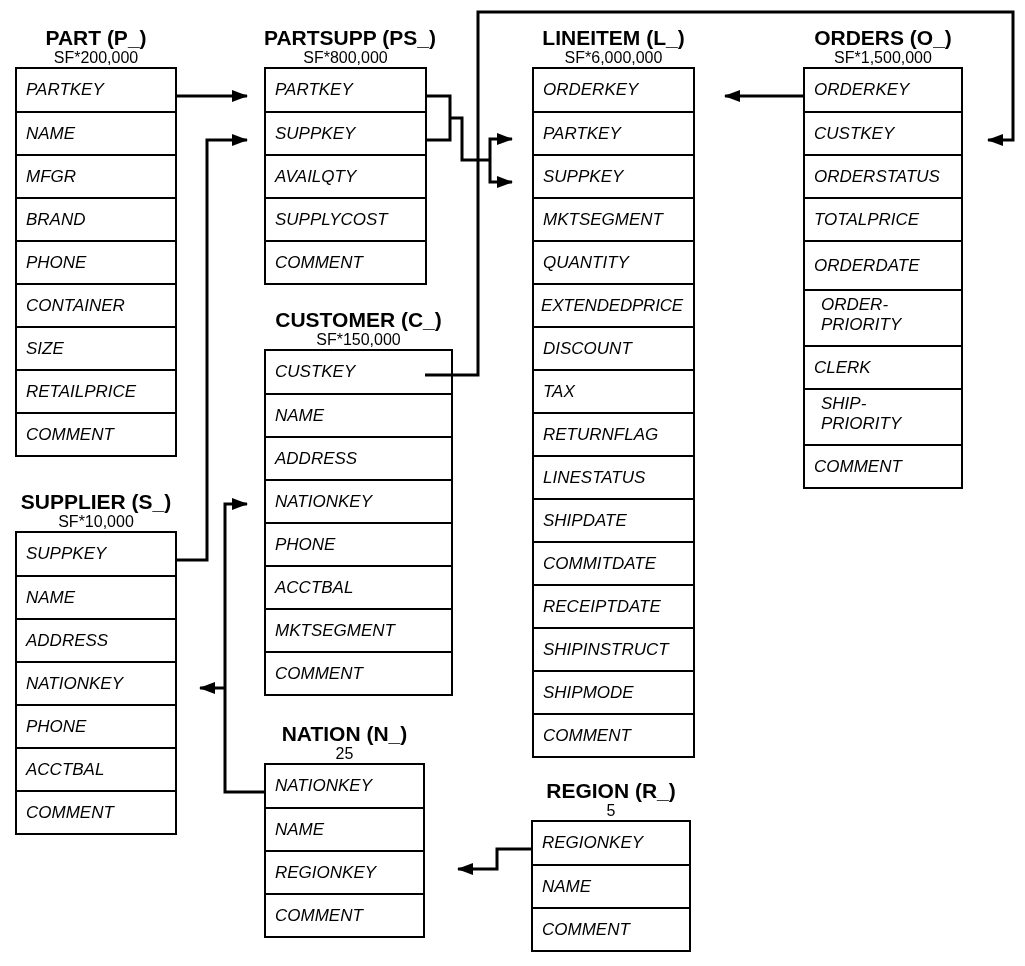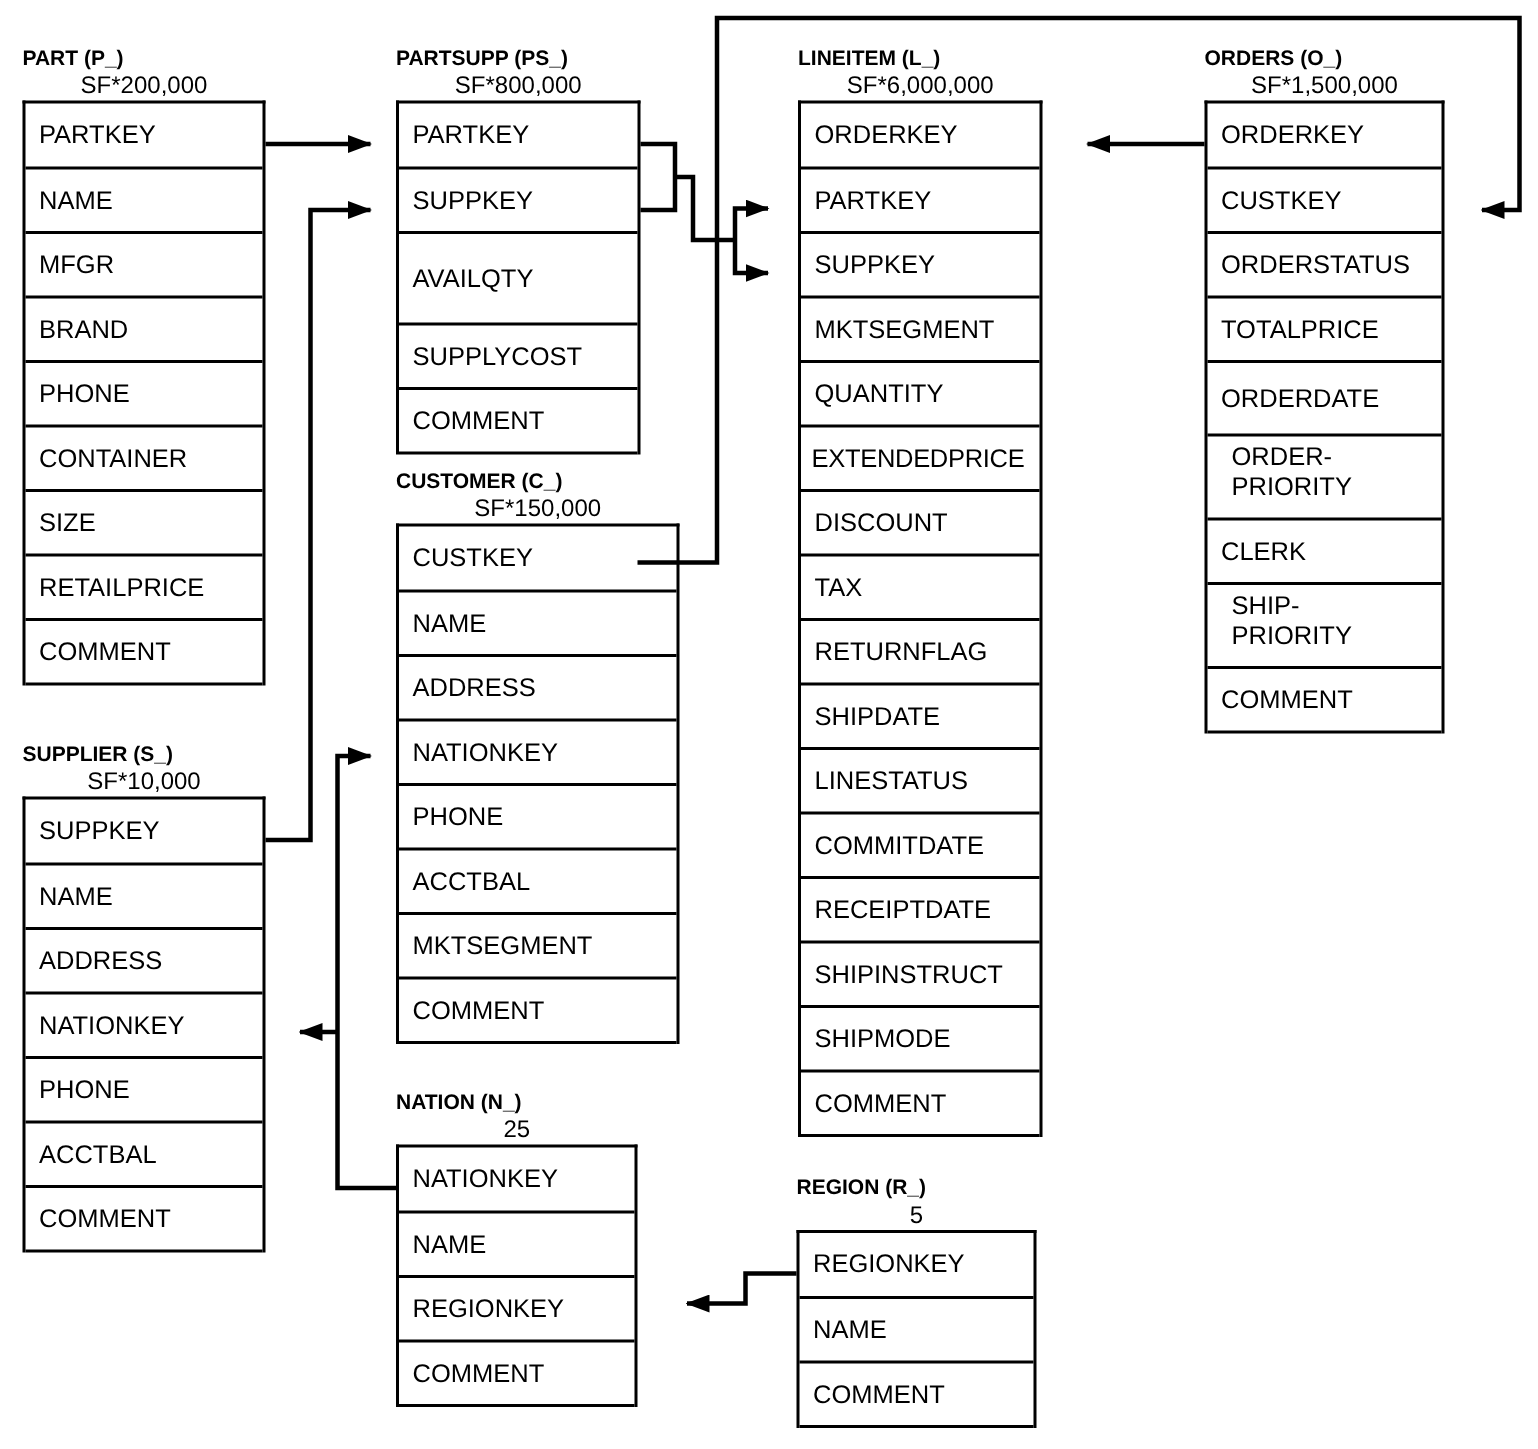--- a/index.html
+++ b/index.html
@@ -2,24 +2,24 @@
 <html><head>
 <meta charset="utf-8">
 <style>
   html,body{margin:0;padding:0;background:#fff;}
   body{width:1025px;height:966px;position:relative;overflow:hidden;
        font-family:"Liberation Sans",sans-serif;color:#000;}
   #canvas{position:absolute;inset:0;}
   svg.wires{position:absolute;left:0;top:0;width:1025px;height:966px;
             pointer-events:none;}
   .table{position:absolute;}
-  .tname{text-align:left;font-weight:bold;font-size:14px;line-height:20px;
+  .tname{text-align:center;font-weight:bold;font-size:21px;line-height:20px;
          white-space:nowrap;}
   .tcard{text-align:center;font-size:16px;line-height:19px;white-space:nowrap;}
-  .cols{border:2.5px solid #000;border-bottom:none;box-sizing:border-box;}
+  .cols{border:2.5px solid #000;border-bottom:none;box-sizing:border-box;font-style:italic;}
   .col{border-bottom:2.5px solid #000;box-sizing:border-box;
        display:flex;align-items:center;padding-left:9px;
        font-size:17px;line-height:20px;white-space:nowrap;}
   .col.two{display:block;padding-top:4px;padding-left:16px;}
   .col.two span{display:block;}
   .col.overflow{padding-left:7px;letter-spacing:-0.2px;}
 </style>
 </head>
 <body>
 
@@ -69,41 +69,41 @@
       <div class="col" style="height:43px">COMMENT</div>
     </div>
   </div>
 
   <div class="table" style="left:264px;top:28px;width:163px;">
     <div class="tname">PARTSUPP (PS_)</div>
     <div class="tcard">SF*800,000</div>
     <div class="cols">
       <div class="col" style="height:44px">PARTKEY</div>
       <div class="col" style="height:43px">SUPPKEY</div>
-      <div class="col" style="height:61px">AVAILQTY</div>
+      <div class="col" style="height:43px">AVAILQTY</div>
       <div class="col" style="height:43px">SUPPLYCOST</div>
       <div class="col" style="height:43px">COMMENT</div>
     </div>
   </div>
 
   <div class="table" style="left:532px;top:28px;width:163px;">
     <div class="tname">LINEITEM (L_)</div>
     <div class="tcard">SF*6,000,000</div>
     <div class="cols">
       <div class="col" style="height:44px">ORDERKEY</div>
       <div class="col" style="height:43px">PARTKEY</div>
       <div class="col" style="height:43px">SUPPKEY</div>
       <div class="col" style="height:43px">MKTSEGMENT</div>
       <div class="col" style="height:43px">QUANTITY</div>
       <div class="col overflow" style="height:43px">EXTENDEDPRICE</div>
       <div class="col" style="height:43px">DISCOUNT</div>
       <div class="col" style="height:43px">TAX</div>
       <div class="col" style="height:43px">RETURNFLAG</div>
+      <div class="col" style="height:43px">LINESTATUS</div>
       <div class="col" style="height:43px">SHIPDATE</div>
-      <div class="col" style="height:43px">LINESTATUS</div>
       <div class="col" style="height:43px">COMMITDATE</div>
       <div class="col" style="height:43px">RECEIPTDATE</div>
       <div class="col" style="height:43px">SHIPINSTRUCT</div>
       <div class="col" style="height:43px">SHIPMODE</div>
       <div class="col" style="height:43px">COMMENT</div>
     </div>
   </div>
 
   <div class="table" style="left:803px;top:28px;width:160px;">
     <div class="tname">ORDERS (O_)</div>

